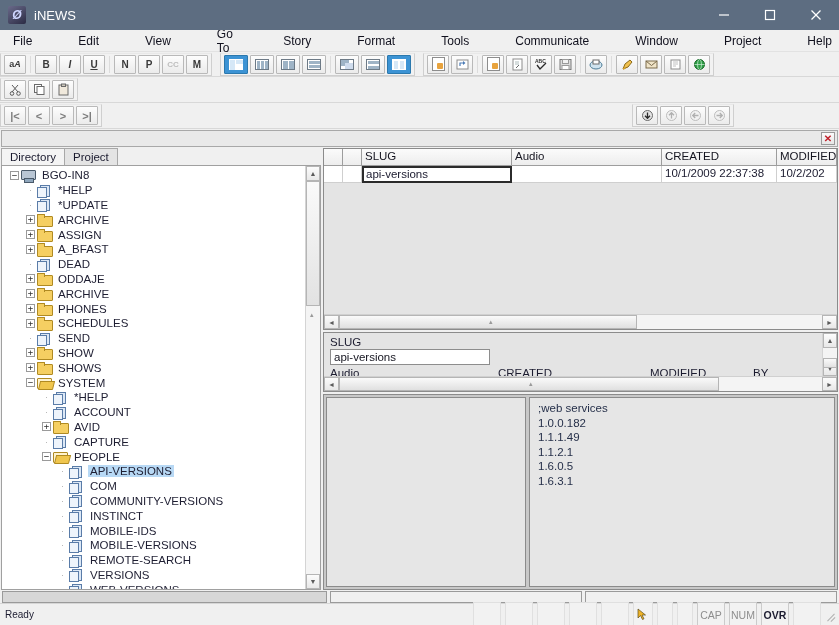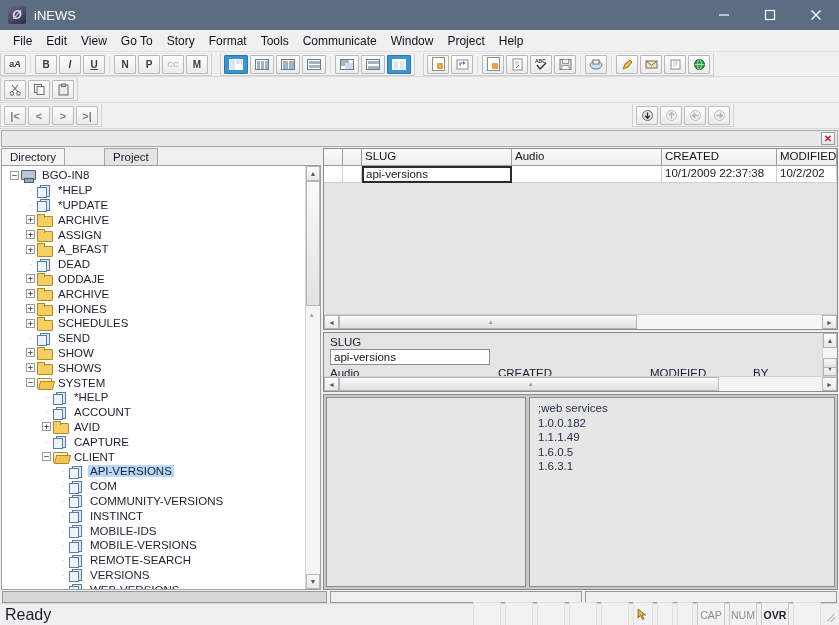--- a/index.html
+++ b/index.html
@@ -29,21 +29,21 @@
   .winbtns { margin-left: auto; display: flex; height: 30px; }
   .winbtn {
     width: 46px; height: 30px; display: flex; align-items: center; justify-content: center;
     color: #ffffff; font-size: 13px;
   }
   .winbtn svg { display: block; }
 
   
   .menubar {
     height: 22px; flex: 0 0 22px; background: #f0f0f0; display: flex; align-items: center;
-    padding-left: 6px; border-bottom: 1px solid #e2e2e2;
+    padding-left: 6px; border-bottom: 1px solid #e2e2e2; gap: 32px;
   }
   .menuitem { padding: 2px 7px; font-size: 12px; color: #11111e; cursor: default; }
 
   
   .toolrow {
     display: flex; align-items: center; background: #f0f0f0;
     border-bottom: 1px solid #d8d8d8; padding: 1px 0;
   }
   .toolrow1 { height: 25px; flex: 0 0 25px; }
   .toolrow2 { height: 26px; flex: 0 0 26px; }
@@ -88,21 +88,21 @@
     border: 1px solid #9a9a9a; background: linear-gradient(#fbfbfb,#e6e6e6);
     display: flex; align-items: center; justify-content: center;
     color: #c0202a; font-weight: bold; font-size: 10px; line-height: 1; cursor: default;
   }
 
   
   .bodysplit { flex: 1 1 auto; display: flex; min-height: 0; padding: 1px; gap: 2px; }
 
   
   .leftpanel { width: 327px; display: flex; flex-direction: column; min-height: 0; }
-  .tabstrip { height: 17px; flex: 0 0 17px; display: flex; align-items: flex-end; gap: 40px; }
+  .tabstrip { height: 17px; flex: 0 0 17px; display: flex; align-items: flex-end; }
   .tab {
     height: 17px; padding: 0 8px; font-size: 11.5px; display: flex; align-items: center;
     border: 1px solid #a8a8a8; border-bottom: none; background: #e4e4e4; margin-right: -1px;
     cursor: default;
   }
   .tab.sel { background: #f4f4f4; font-weight: normal; }
   .treebox {
     flex: 1 1 auto; border: 1px solid #a0a0a0; background: #ffffff;
     display: flex; min-height: 0; position: relative;
   }
@@ -216,21 +216,21 @@
   .editbox { flex: 1 1 auto; display: flex; min-height: 0; gap: 3px; border: 1px solid #8b8b8b; background: #c8c8c8; padding: 2px; }
   .edleft { width: 200px; flex: 0 0 200px; border: 1px solid #8b8b8b; background: #e6e6e6; }
   .edright { flex: 1 1 auto; border: 1px solid #8b8b8b; background: #e6e6e6; padding: 3px 0 0 8px; overflow: hidden; }
   .edline { font-size: 11.5px; color: #26304a; line-height: 14.5px; white-space: pre; }
 
   
   .statusbar {
     height: 22px; flex: 0 0 22px; background: #f0f0f0; border-top: 1px solid #d6d6d6;
     display: flex; align-items: center; padding-left: 5px;
   }
-  .status-text { font-size: 16px; color: #1c1c30; }
+  .status-text { font-size: 10px; color: #1c1c30; }
   .status-cells { margin-left: auto; display: flex; align-items: center; height: 18px; padding-right: 3px; }
   .scell {
     height: 26px; min-width: 28px; border: 1px solid #cbcbcb; background: #f2f2f2;
     margin-left: 4px; display: flex; align-items: center; justify-content: center;
     font-size: 10.5px; color: #8e8e8e;
   }
   .scell.on { color: #1c1c30; font-weight: bold; }
   .scell.nb { border-color: #e0e0e0; }
   .grip { width: 12px; height: 12px; margin-left: 3px; position: relative; }
   .grip:before, .grip:after {
@@ -608,21 +608,21 @@
             <div class="trow">
               <span class="tind" style="width: 38px;"></span>
               <span class="dash">·</span>
               <span class="ico queue"></span>
               <span class="tlabel">CAPTURE</span>
             </div>
             <div class="trow">
               <span class="tind" style="width: 38px;"></span>
               <span class="tplus">−</span>
               <span class="ico folderopen"></span>
-              <span class="tlabel">CLIENT</span>
+              <span class="tlabel">PEOPLE</span>
             </div>
             <div class="trow selected">
               <span class="tind" style="width: 54px;"></span>
               <span class="dash">·</span>
               <span class="ico queue"></span>
               <span class="tlabel">API-VERSIONS</span>
             </div>
             <div class="trow">
               <span class="tind" style="width: 54px;"></span>
               <span class="dash">·</span>
@@ -749,20 +749,21 @@
           <div class="hs-arrow">►</div>
         </div>
       </div>
 
       <div class="editbox">
         <div class="edleft"></div>
         <div class="edright" id="editor-body">
             <div class="edline">;web services</div>
             <div class="edline">1.0.0.182</div>
             <div class="edline">1.1.1.49</div>
+            <div class="edline">1.1.2.1</div>
             <div class="edline">1.6.0.5</div>
             <div class="edline">1.6.3.1</div>
           </div>
       </div>
 
     </div>
   </div>
 
   <div class="botstrip">
     <div class="botseg a"></div>

